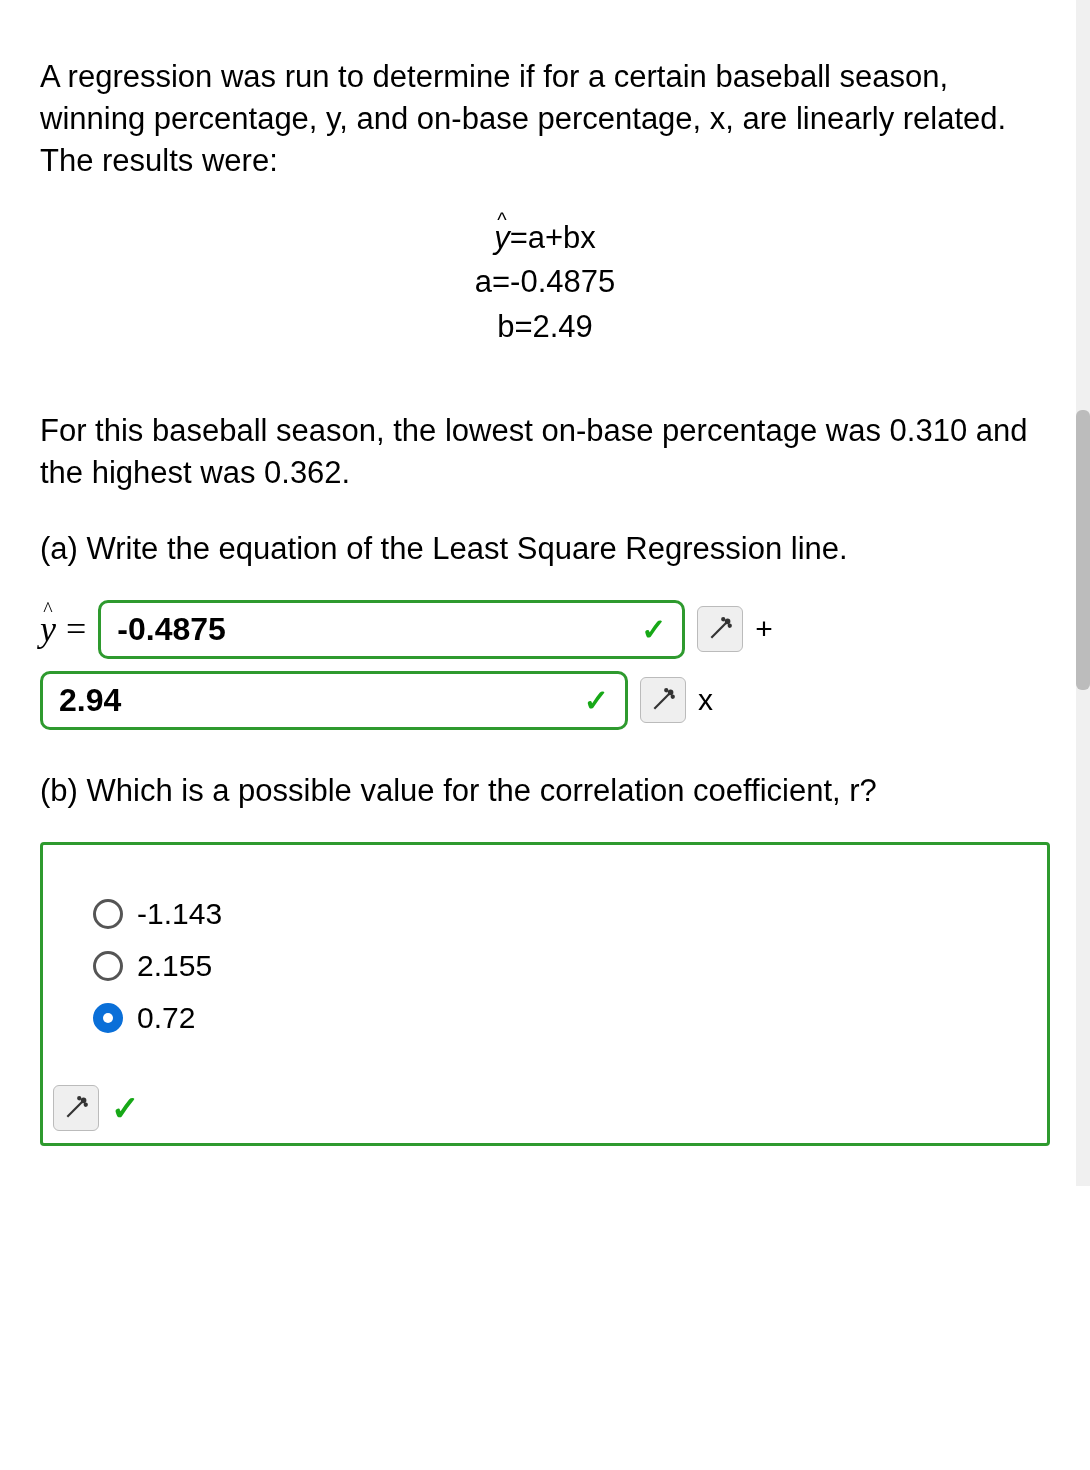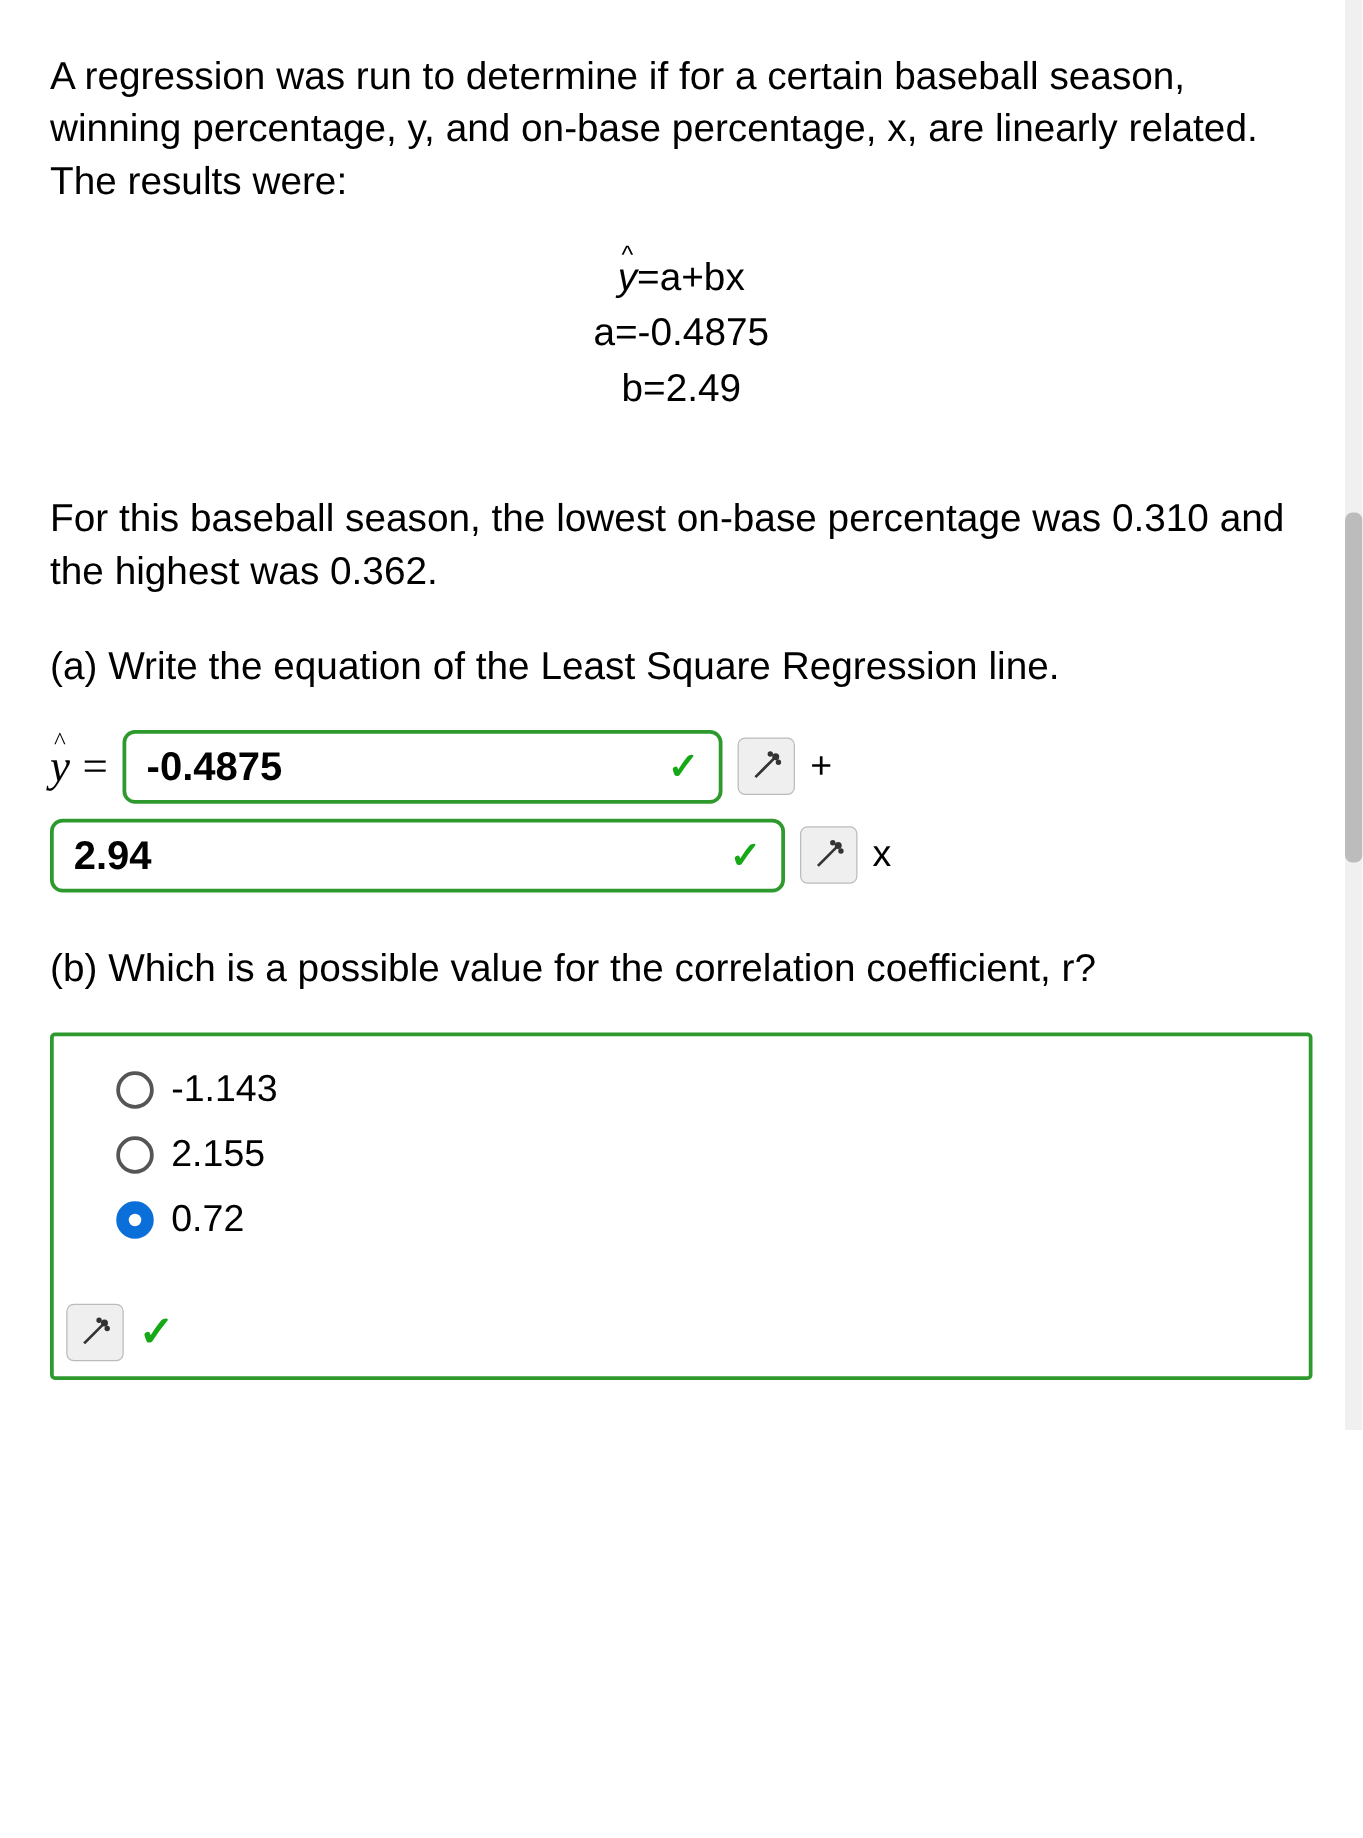--- a/index.html
+++ b/index.html
@@ -6,21 +6,21 @@
   body {
     margin: 0;
     padding: 40px 40px 40px 40px;
     font-family: "Trebuchet MS", "Lucida Sans", Verdana, sans-serif;
     font-size: 31px;
     color: #000;
     background: #fff;
     width: 1090px;
     position: relative;
   }
-  .question-text { line-height: 1.35; margin-bottom: 34px; }
+  .question-text { line-height: 1.35; margin-bottom: 34px; margin-top: 16px; }
   .equations {
     text-align: center;
     font-family: "Trebuchet MS", Verdana, sans-serif;
     font-size: 31px;
     line-height: 1.45;
     margin-bottom: 60px;
   }
   .equations .yhat { font-style: italic; position: relative; }
   .yhat-wrap { position: relative; display: inline-block; }
   .yhat-hat {
@@ -48,21 +48,21 @@
     border-radius: 10px;
     padding: 8px 16px;
     font-size: 32px;
     font-weight: bold;
     font-family: Arial, sans-serif;
     display: flex;
     align-items: center;
     justify-content: space-between;
     background: #fff;
   }
-  .answer-box.w1 { width: 480px; }
+  .answer-box.w1 { width: 587px; }
   .answer-box.w2 { width: 588px; margin-left: 0; }
   .check {
     color: #17a817;
     font-size: 30px;
     font-weight: bold;
   }
   .tool-btn {
     border: 1px solid #bbb;
     background: #efefef;
     border-radius: 6px;
@@ -73,21 +73,21 @@
     color: #333;
     cursor: pointer;
   }
   .after-text {
     font-size: 30px;
     font-family: Arial, sans-serif;
   }
   .mc-container {
     border: 3px solid #2e9a2e;
     border-radius: 4px;
-    padding: 16px 30px 90px 30px;
+    padding: 42px 30px 90px 30px;
     margin-top: 20px;
     position: relative;
     font-family: Arial, sans-serif;
     font-size: 30px;
   }
   .mc-option {
     display: flex;
     align-items: center;
     gap: 14px;
     margin: 10px 0 18px 20px;

